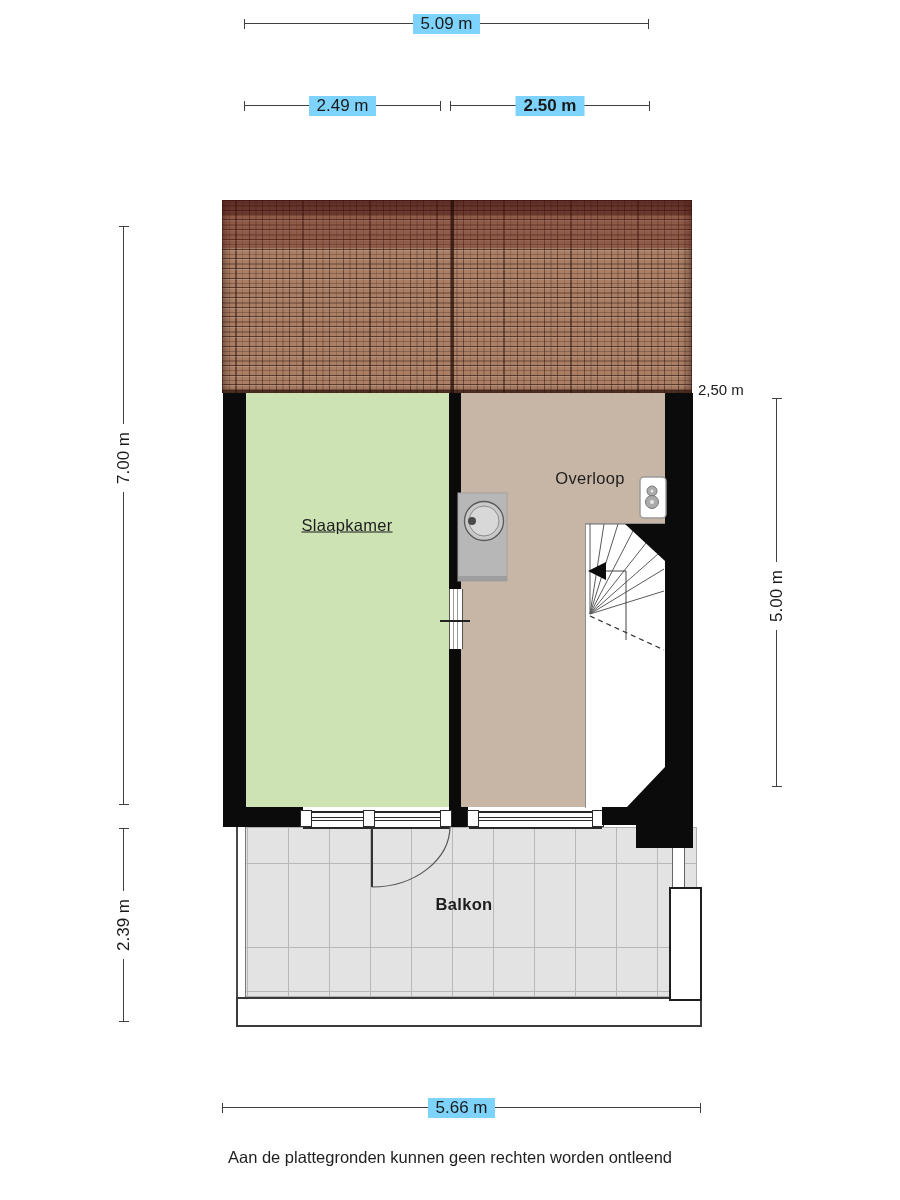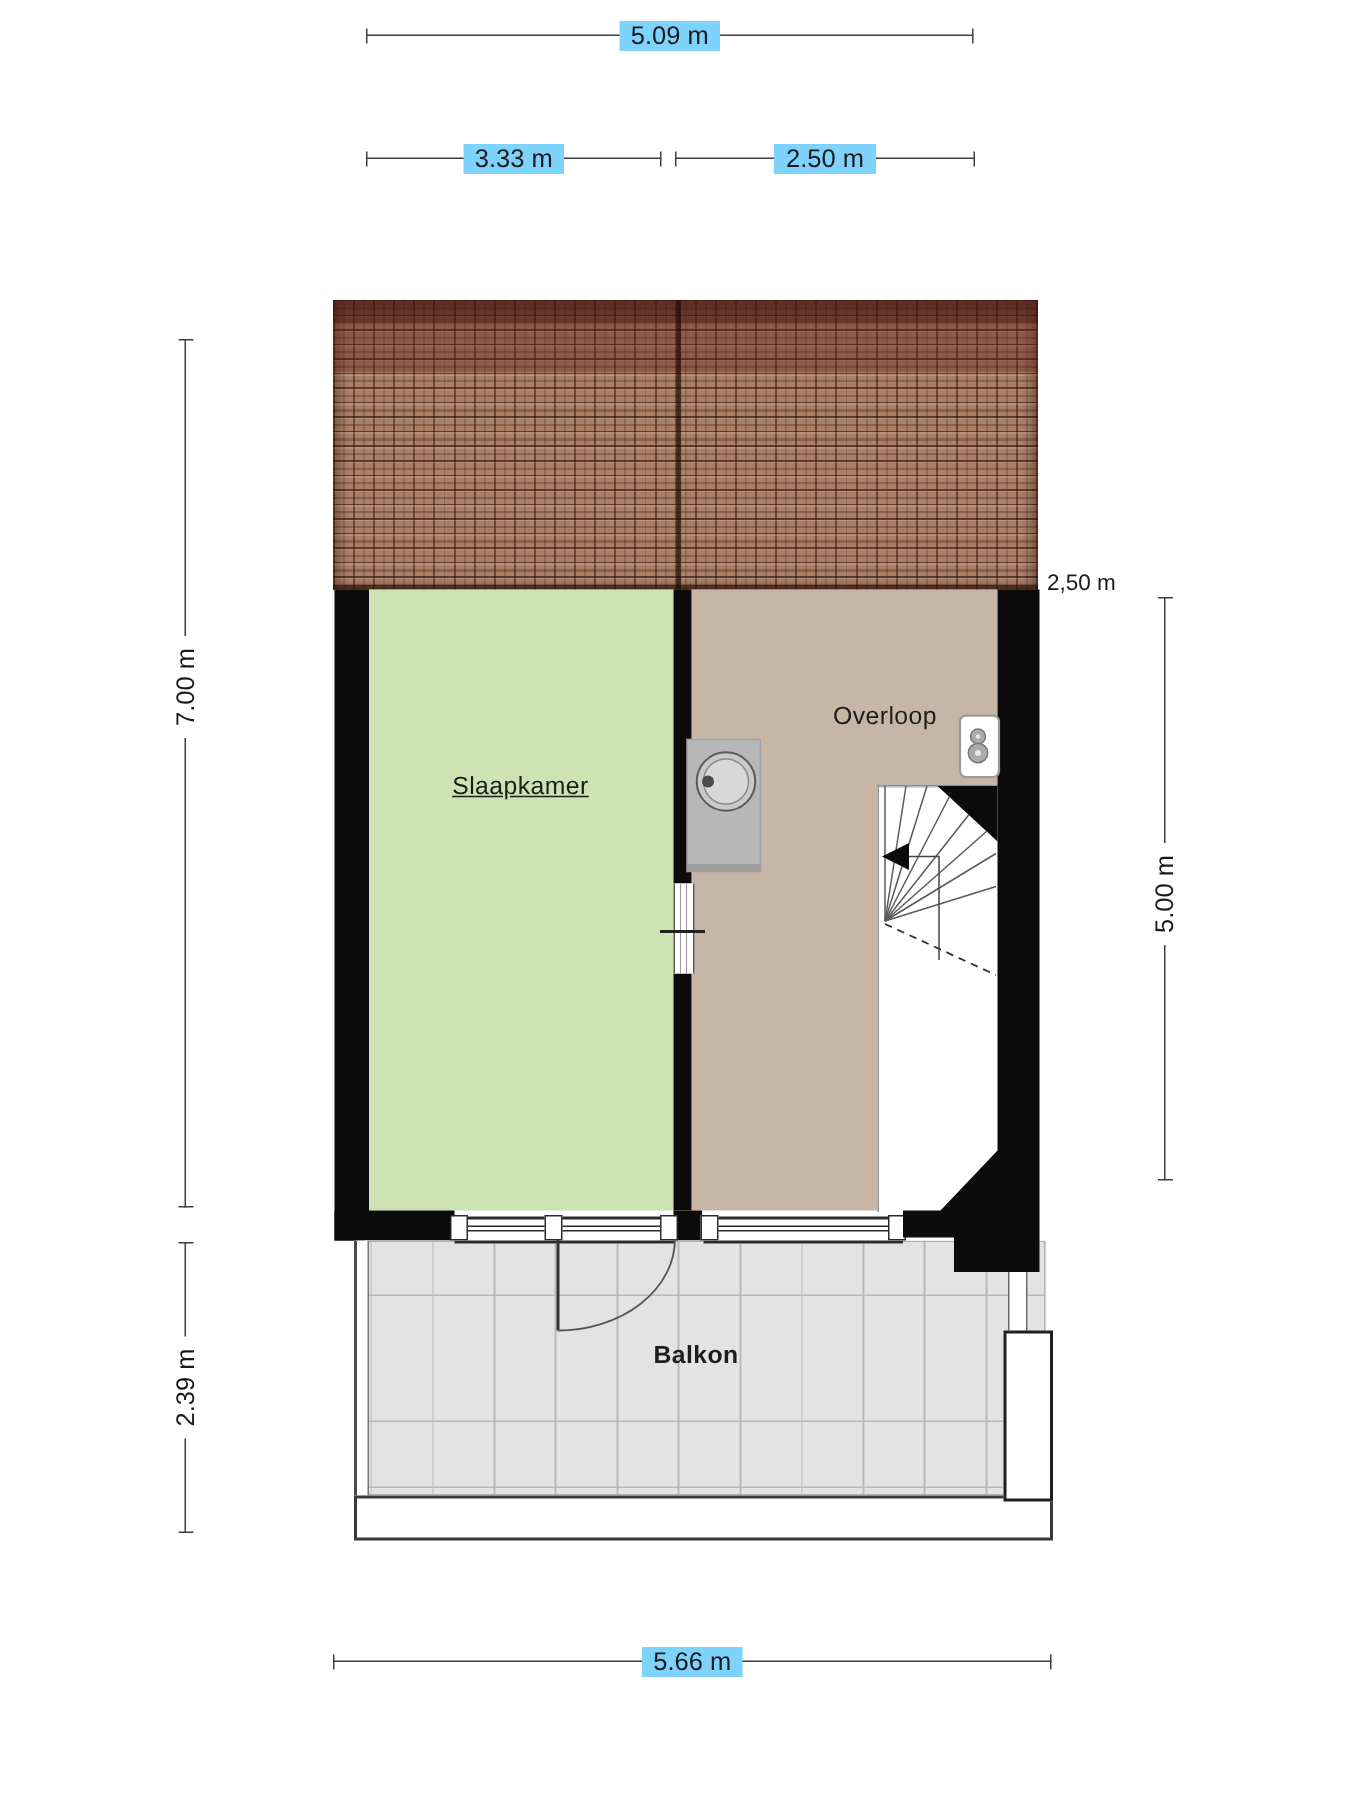--- a/index.html
+++ b/index.html
@@ -178,35 +178,36 @@
   </svg>
 
   <span class="room-label" style="left:347px;top:525px;text-decoration:underline;">Slaapkamer</span>
   <span class="room-label" style="left:554px;top:478px;margin-left:36px;">Overloop</span>
   <span class="room-label" style="left:464px;top:904px;font-weight:bold;">Balkon</span>
 
   <div class="dim-h" style="left:244px;top:23px;width:405px;">
     <span class="dim-label">5.09 m</span>
   </div>
   <div class="dim-h" style="left:244px;top:105px;width:197px;">
-    <span class="dim-label">3.33 m</span>
-  </div>
-  <div class="dim-h" style="left:450px;top:105px;width:200px;">
+    <span class="dim-label">2.49 m</span>
+  </div>
+  <div class="dim-h" style="left:450px;top:105px;width:200px;font-weight:bold;">
     <span class="dim-label">2.50 m</span>
   </div>
   <div class="dim-v" style="left:123px;top:226px;height:579px;--ly:40%;">
     <span class="dim-label">7.00 m</span>
   </div>
   <div class="dim-v" style="left:123px;top:828px;height:194px;">
     <span class="dim-label">2.39 m</span>
   </div>
   <div class="dim-v" style="left:776px;top:398px;height:389px;--ly:51%;">
     <span class="dim-label">5.00 m</span>
   </div>
   <div class="dim-h" style="left:222px;top:1107px;width:479px;">
     <span class="dim-label">5.66 m</span>
   </div>
   <span id="label-knee-wall" class="abs">2,50 m</span>
 
   <div id="footer" class="abs">
+    <div>Aan de plattegronden kunnen geen rechten worden ontleend</div>
   </div>
 
 </div>
 
 </body></html>

